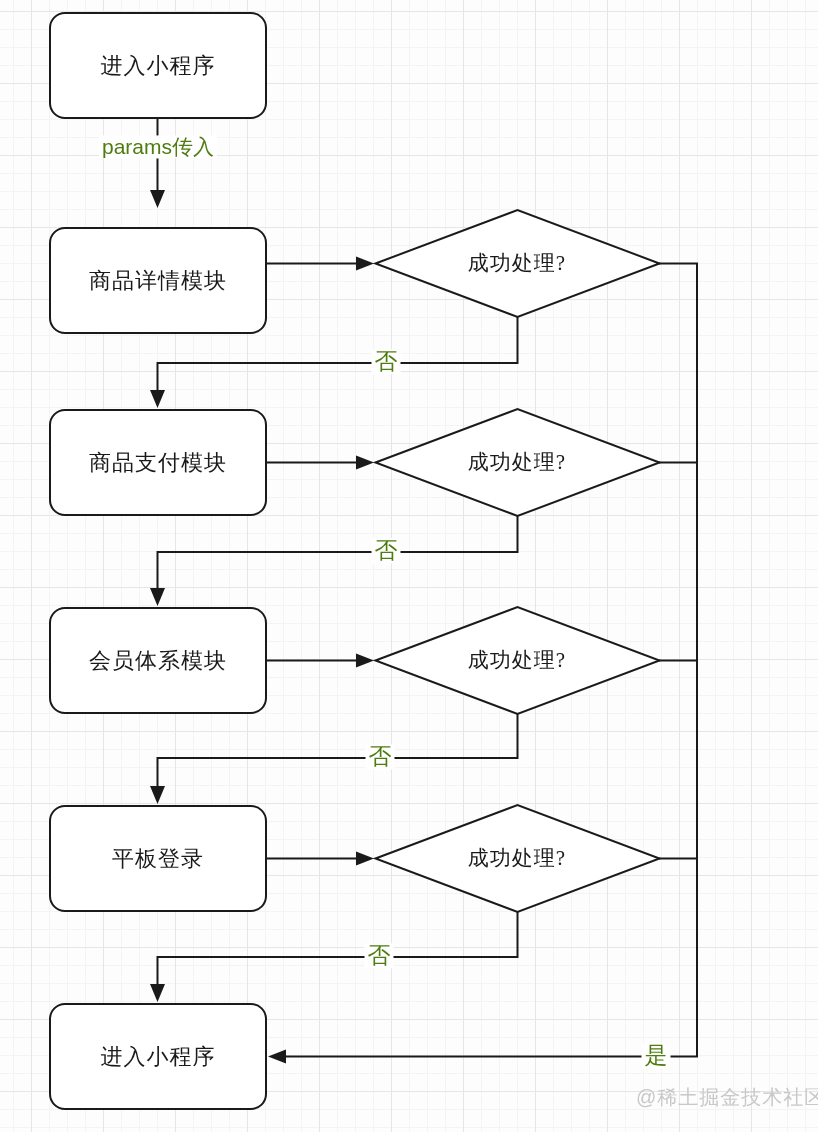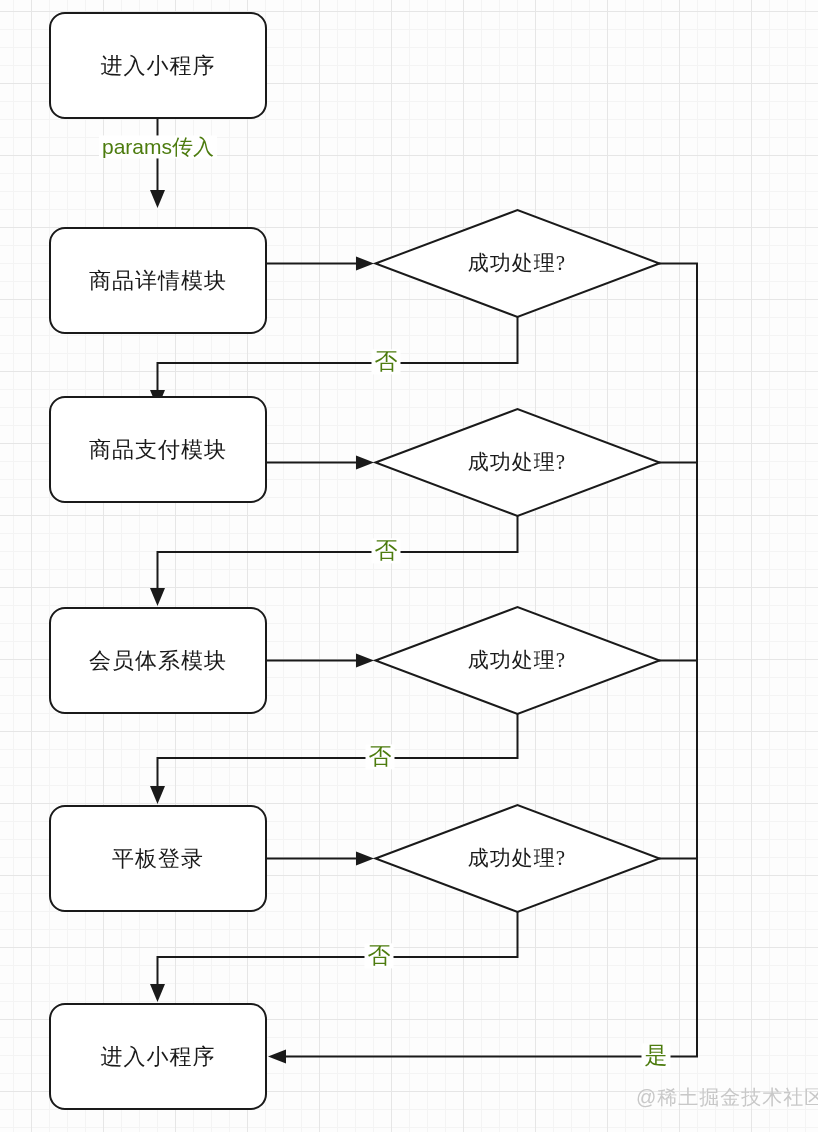--- a/index.html
+++ b/index.html
@@ -123,21 +123,21 @@
     <polyline points="517.5,912 517.5,957 157.5,957 157.5,985"></polyline>
     <polygon points="157.5,1002 150,984 165,984" fill="#1a1a1a" stroke="none"></polygon>
   </svg>
 
   <div class="node" style="left:49px; top:12px;">
     <span class="node-label">进入小程序</span>
   </div>
   <div class="node" style="left:49px; top:227px;">
     <span class="node-label">商品详情模块</span>
   </div>
-  <div class="node" style="left:49px; top:396px;font-family:Liberation Mono, monospace;">
+  <div class="node" style="left:49px; top:409px;font-family:Liberation Mono, monospace;">
     <span class="node-label">商品支付模块</span>
   </div>
   <div class="node" style="left:49px; top:607px;">
     <span class="node-label">会员体系模块</span>
   </div>
   <div class="node" style="left:49px; top:805px;justify-content:center;">
     <span class="node-label">平板登录</span>
   </div>
   <div class="node" style="left:49px; top:1003px;">
     <span class="node-label">进入小程序</span>

